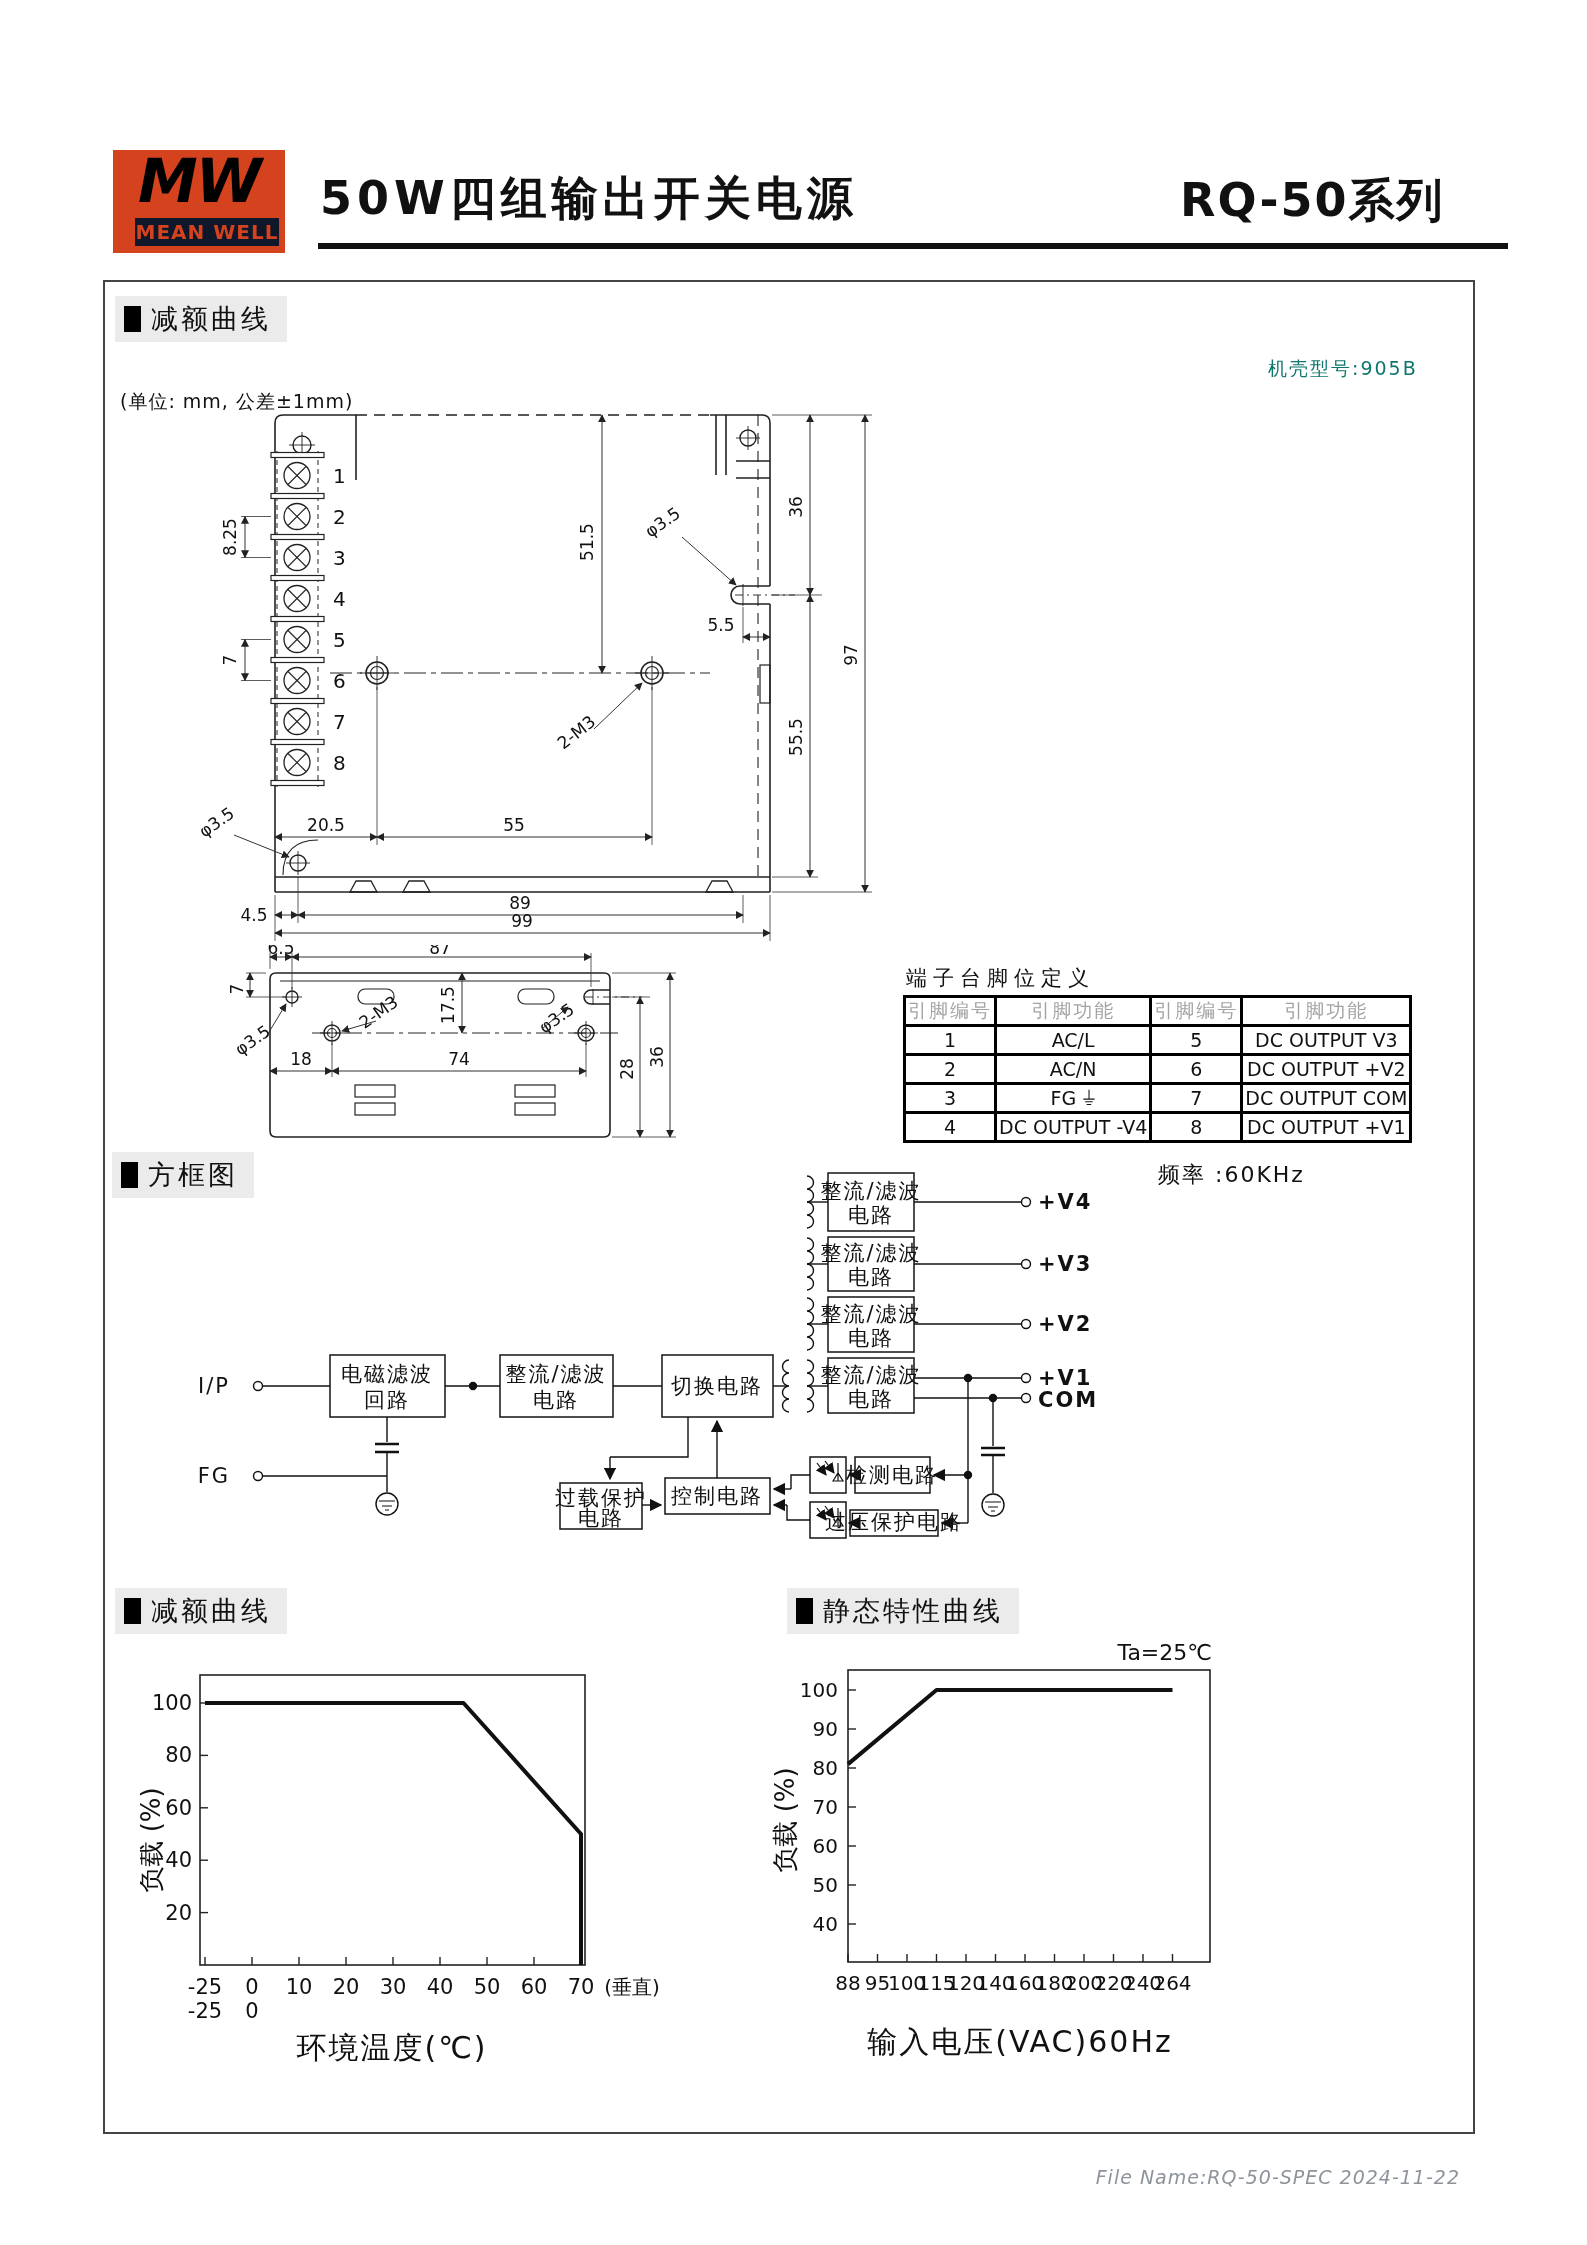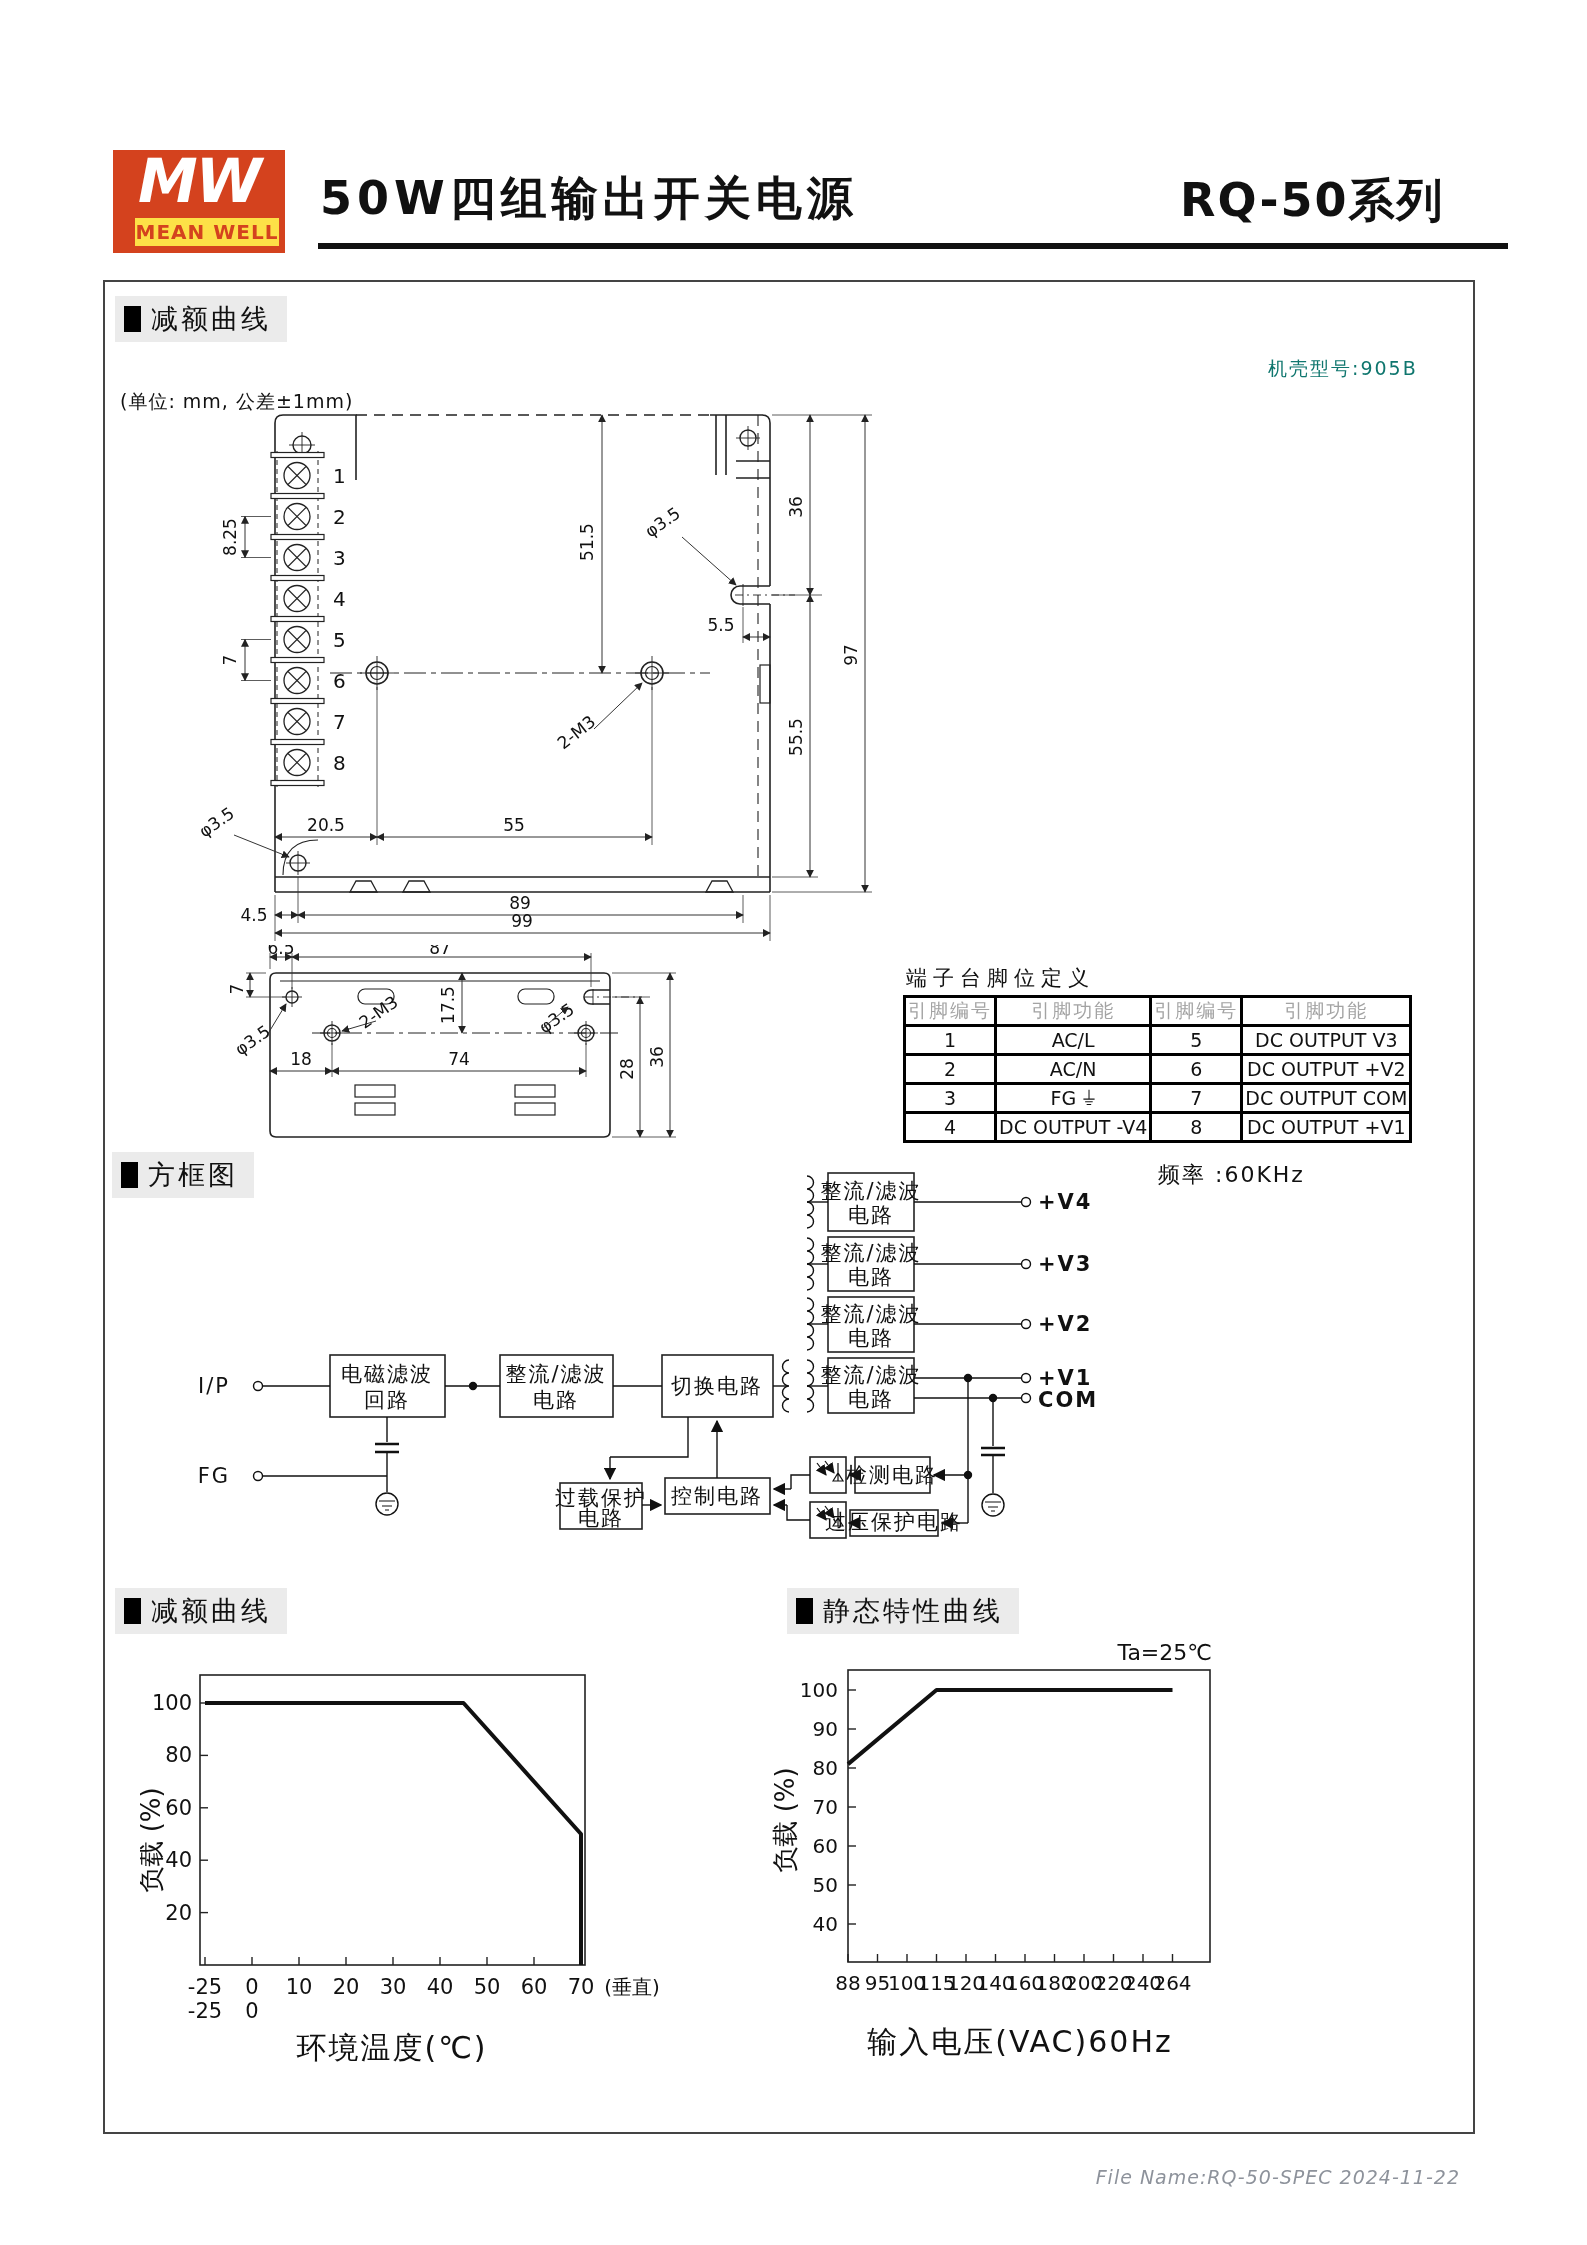--- a/index.html
+++ b/index.html
@@ -1,21 +1,21 @@
 <!DOCTYPE html>
 <html><head>
 <meta charset="utf-8">
 <style>
   html,body{margin:0;padding:0;background:#fff;}
   body{width:1587px;height:2245px;position:relative;font-family:"DejaVu Sans","Liberation Sans",sans-serif;color:#111;overflow:hidden;}
   .abs{position:absolute;}
   
   .logo{left:113px;top:150px;width:172px;height:103px;background:#d4421e;}
-  .logo .mw{position:absolute;top:-4px;left:0;right:0;text-align:center;color:#ffffff;font-size:60px;font-weight:bold;font-style:italic;letter-spacing:-2px;}
-  .logo .band{position:absolute;left:22px;right:6px;bottom:7px;height:28px;background:#fde047;display:flex;align-items:center;justify-content:center;color:#d4421e;font-weight:bold;font-size:20px;letter-spacing:1px;}
+  .logo .mw{position:absolute;top:-4px;left:0;right:0;text-align:center;color:#000000;font-size:60px;font-weight:bold;font-style:italic;letter-spacing:-2px;}
+  .logo .band{position:absolute;left:22px;right:6px;bottom:7px;height:28px;background:#0f172a;display:flex;align-items:center;justify-content:center;color:#d4421e;font-weight:bold;font-size:20px;letter-spacing:1px;}
   .doc-title{left:320px;top:168px;font-size:46px;font-weight:bold;letter-spacing:5px;white-space:nowrap;}
   .doc-series{left:1180px;top:170px;font-size:46px;font-weight:bold;letter-spacing:2px;white-space:nowrap;}
   .title-rule{left:318px;top:243px;width:1190px;height:6px;background:#111;}
   
   .frame{left:103px;top:280px;width:1368px;height:1850px;border:2px solid #444;}
   
   .sec{display:inline-flex;align-items:center;gap:10px;background:#ebebeb;padding:5px 16px 5px 9px;font-size:27px;letter-spacing:3px;white-space:nowrap;}
   .sec .sq{width:17px;height:26px;background:#000;flex:0 0 auto;}
   .note{font-size:19px;letter-spacing:1px;}
   .graytxt{color:#0f766e;font-size:19px;letter-spacing:2px;}

